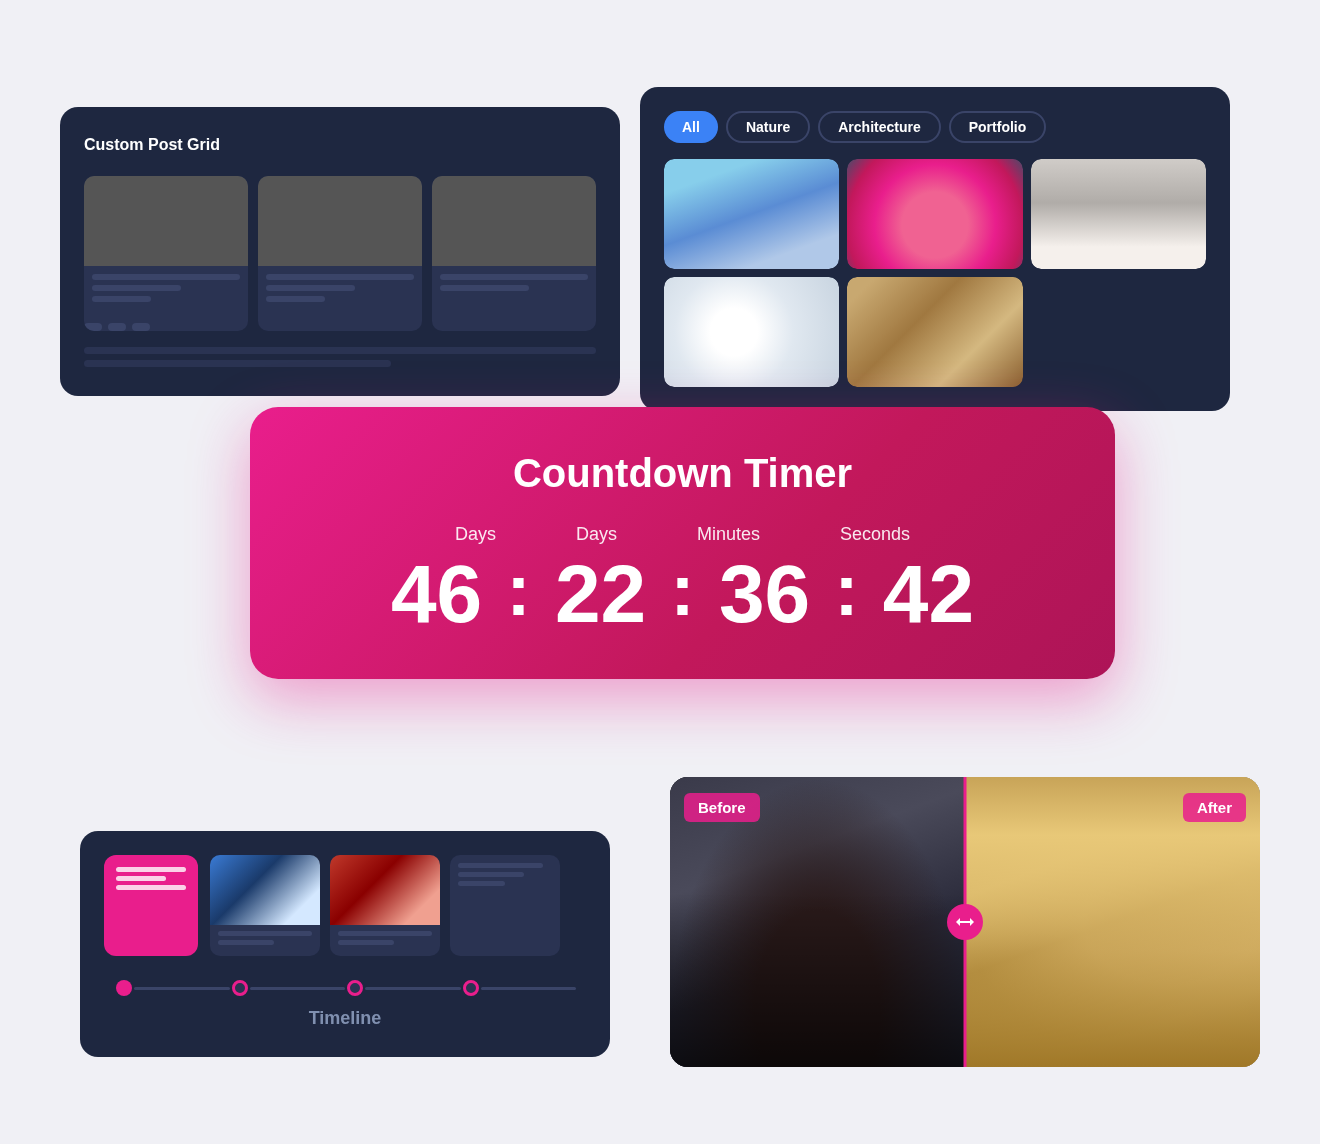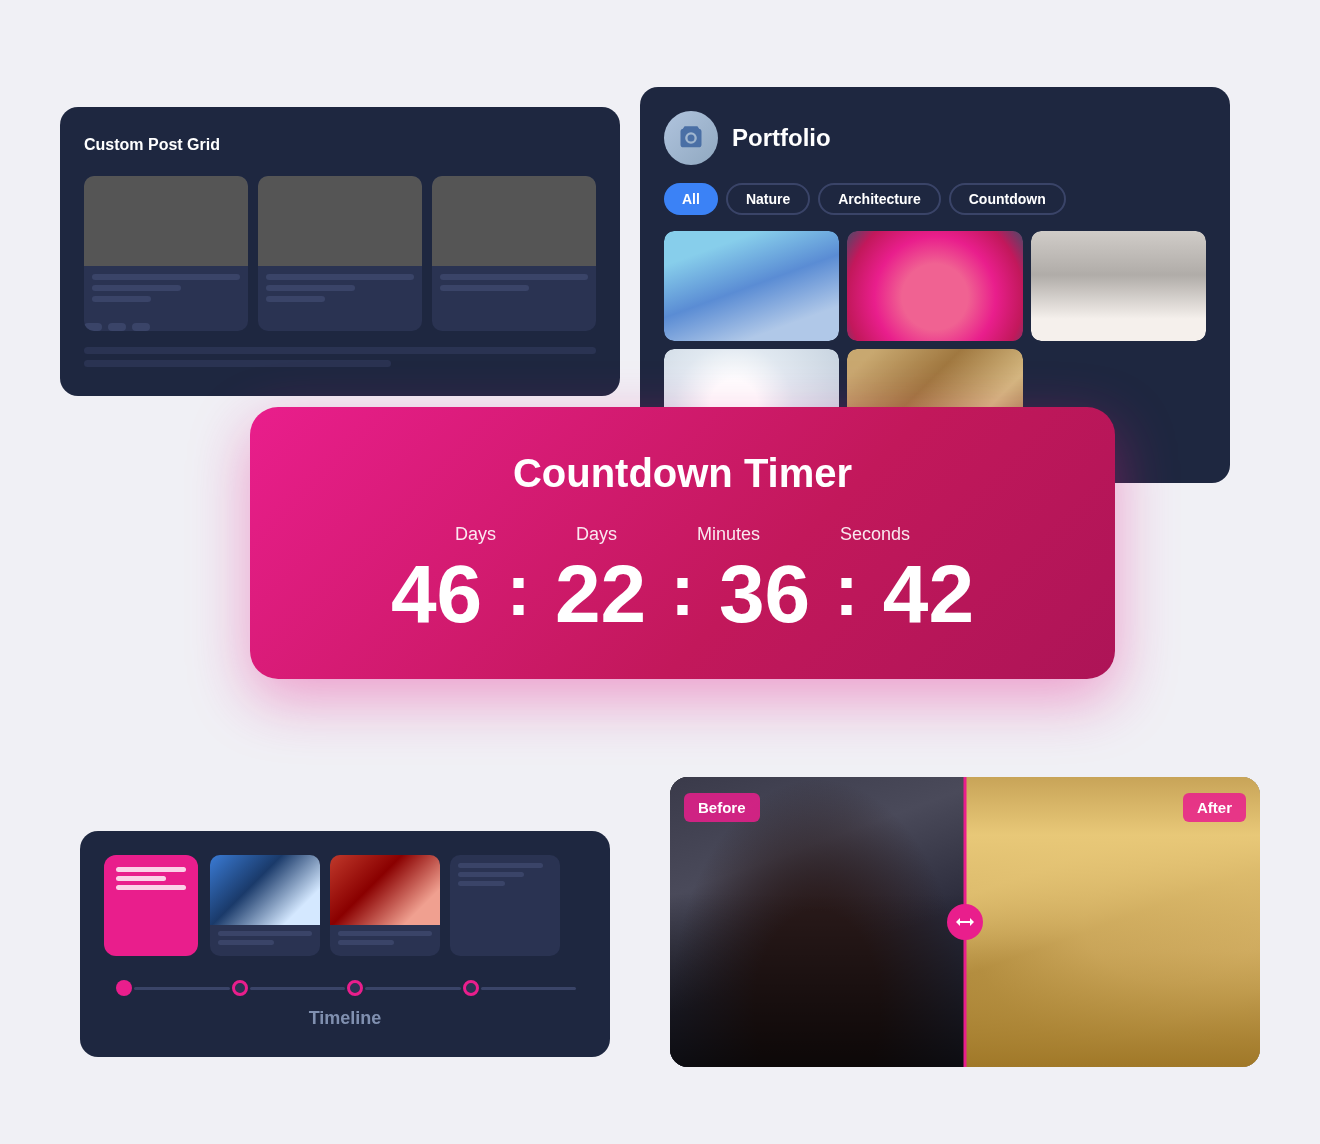--- a/index.html
+++ b/index.html
@@ -503,33 +503,25 @@
       </div>
     </div>
 
     <div>
       <div class="post-line" style="height:7px;background:#2a3352;border-radius:4px;margin-bottom:6px;"></div>
       <div class="post-line short" style="height:7px;background:#2a3352;border-radius:4px;"></div>
     </div>
   </div>
 
   <div class="card-portfolio">
-    <div class="portfolio-header">
-      <div class="portfolio-avatar">
-        <svg viewBox="0 0 24 24">
-          <path d="M12 9a3 3 0 100 6 3 3 0 000-6zm0-2a5 5 0 110 10A5 5 0 0112 7zm6.5-3H19l-1.5-2h-11L5 4H5.5A2.5 2.5 0 003 6.5v11A2.5 2.5 0 005.5 20h13a2.5 2.5 0 002.5-2.5v-11A2.5 2.5 0 0018.5 4z" fill="#4a6fa5"></path>
-        </svg>
-      </div>
-      <div class="portfolio-title">Portfolio</div>
-    </div>
     <div class="portfolio-filters">
       <button class="filter-btn active">All</button>
       <button class="filter-btn inactive">Nature</button>
       <button class="filter-btn inactive">Architecture</button>
-      <button class="filter-btn inactive">Countdown</button>
+      <button class="filter-btn inactive">Portfolio</button>
     </div>
     <div class="portfolio-grid">
       <div class="portfolio-img">
         <div class="portfolio-img-cell img-tower"></div>
       </div>
       <div class="portfolio-img">
         <div class="portfolio-img-cell img-lotus"></div>
       </div>
       <div class="portfolio-img">
         <div class="portfolio-img-cell img-arch"></div>

